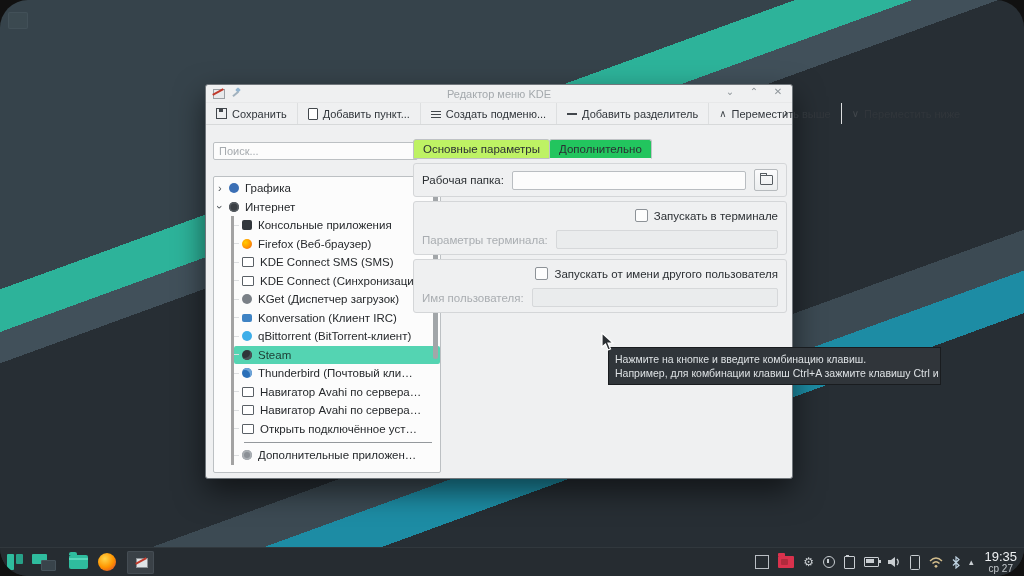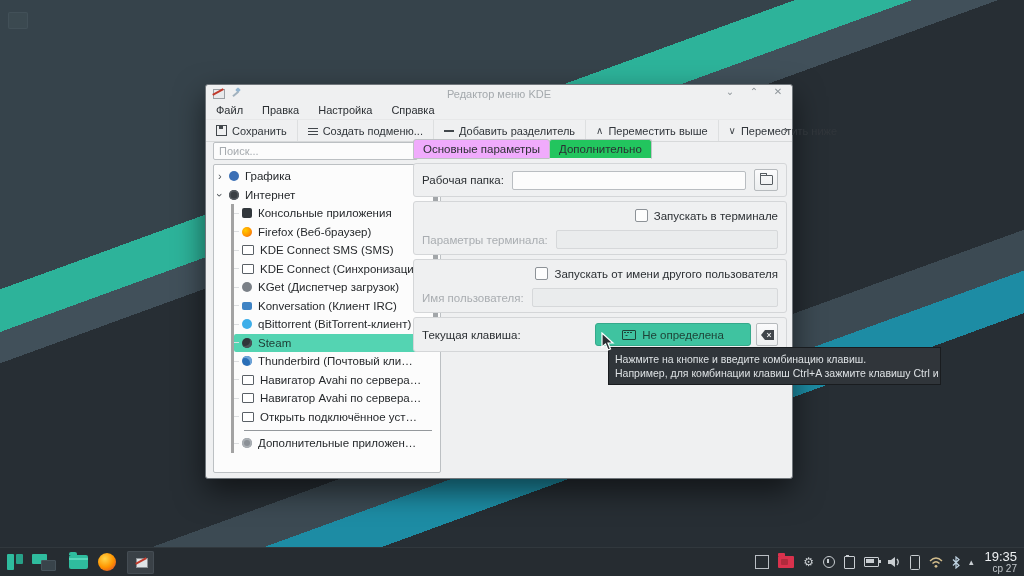--- a/index.html
+++ b/index.html
@@ -5,21 +5,21 @@
   html,body{margin:0;padding:0;background:#111;}
   .stage{position:relative;width:1024px;height:576px;overflow:hidden;
     font-family:"Liberation Sans","DejaVu Sans",sans-serif;
     background:linear-gradient(160deg,
       #36434b 0%, #36434b 30.5%,
       #2db39a 30.5%, #2db39a 35%,
       #41505a 35%, #41505a 38.3%,
       #272e34 38.3%, #272e34 63.5%,
       #3c4a53 63.5%, #3c4a53 67.8%,
       #1d8ca4 67.8%, #1d8ca4 72.3%,
-      #272e34 72.3%);}
+      #272e34 72.3%);border-radius:28px;}
   .desktop-icon{position:absolute;left:8px;top:12px;width:20px;height:17px;border-radius:2px;
     background:#3b4950;box-shadow:inset 0 0 0 1px #425058;}
 
   
   .window{position:absolute;left:205px;top:84px;width:586px;height:393px;background:#eff0f1;
     border:1px solid #70767b;border-radius:3px;box-shadow:0 12px 30px rgba(0,0,0,.55);z-index:1;}
   .titlebar{position:relative;height:17px;display:flex;align-items:center;}
   .title-icons{position:absolute;left:6px;top:2px;display:flex;gap:7px;align-items:center;}
   .app-mini-icon{width:12px;height:12px;position:relative;}
   .app-mini-icon .sheet{position:absolute;left:1px;top:2px;width:10px;height:8px;background:#e8eaec;border:1px solid #9aa0a5;}
@@ -43,21 +43,21 @@
   .i-doc{width:8px;height:10px;border:1.3px solid #42474c;border-radius:1px;position:relative;background:#fff;}
   .i-lines{width:10px;height:10px;position:relative;}
   .i-lines:before{content:"";position:absolute;left:0;top:2px;width:10px;height:1.6px;background:#42474c;box-shadow:0 3px 0 #42474c,0 6px 0 #42474c;}
   .i-dash{width:10px;height:2px;background:#42474c;}
   .i-chev{font-size:10px;color:#42474c;line-height:10px;}
   .tb-overflow{position:absolute;right:4px;top:3px;font-size:12px;color:#3a3f44;}
 
   
   .search{position:absolute;left:7px;top:57px;width:193px;height:16px;background:#fcfcfc;border:1px solid #bcc0c3;border-radius:2px;font-size:11px;color:#2b2f33;padding:0 5px;outline:none;}
   .search::placeholder{color:#a6abaf;}
-  .tree{position:absolute;left:7px;top:79px;width:228px;bottom:5px;background:#fcfcfc;border:1px solid #bcc0c3;border-radius:2px;overflow:hidden;padding-top:2px;box-sizing:border-box;}
+  .tree{position:absolute;left:7px;top:91px;width:228px;bottom:5px;background:#fcfcfc;border:1px solid #bcc0c3;border-radius:2px;overflow:hidden;padding-top:2px;box-sizing:border-box;}
   .trow{display:flex;align-items:center;height:18.5px;font-size:11.5px;color:#26292c;padding-left:4px;white-space:nowrap;}
   .trow .arrow{width:11px;color:#4c5257;font-size:11px;flex:0 0 11px;}
   .arr-c:before{content:"›";display:inline-block;}
   .arr-o:before{content:"›";display:inline-block;transform:rotate(90deg);}
   .ticn{width:10px;height:10px;margin-right:6px;flex:0 0 10px;}
   .tree-children{margin-left:17px;border-left:3px solid #a3a3a3;}
   .tree-children .trow{padding-left:0;}
   .tree-children .trow:before{content:"";width:5px;height:1px;background:#dcdee0;margin-right:3px;}
   .trow.selected{background:#54d4b2;border-radius:2px;color:#1d3b33;}
   .tsep{height:8px;display:flex;align-items:center;margin-left:10px;margin-right:8px;}
@@ -72,21 +72,21 @@
   .icn-kget{border-radius:50%;background:#7a8087;}
   .icn-konversation{background:#3f83c4;border-radius:2px;height:8px;margin-top:1px;}
   .icn-qbittorrent{border-radius:50%;background:#3daee9;}
   .icn-steam{border-radius:50%;background:#2f3439;box-shadow:inset -2px -2px 0 #4a5056;}
   .icn-thunderbird{border-radius:50%;background:#2a6fb8;box-shadow:inset -2px 2px 0 #6ea4d8;}
   .icn-more{border-radius:50%;background:#8b9096;box-shadow:inset 0 0 0 2px #a9aeb3;}
 
   
   .rpanel{position:absolute;left:207px;top:54px;right:5px;bottom:5px;}
   .tabs{display:flex;height:20px;}
-  .tab{padding:0 9px;display:flex;align-items:center;font-size:11.5px;color:#2b2f33;border:1px solid #bfc2c5;background:#f0abfc;border-radius:3px 3px 0 0;margin-right:-1px;}
+  .tab{padding:0 9px;display:flex;align-items:center;font-size:11.5px;color:#2b2f33;border:1px solid #bfc2c5;background:#bef264;border-radius:3px 3px 0 0;margin-right:-1px;}
   .tab.active{background:#22c55e;border-bottom-color:#eff0f1;position:relative;z-index:2;}
   .frame{border:1px solid #d4d6d8;border-radius:3px;margin-top:4px;padding:5px 8px;box-sizing:border-box;background:#eff0f1;}
   .row{display:flex;align-items:center;gap:8px;}
   .flabel{font-size:11.5px;color:#2b2f33;white-space:nowrap;}
   .flabel.disabled{color:#a9adb1;}
   .tinput{flex:1;height:17px;background:#fcfcfc;border:1px solid #b9bdc1;border-radius:2px;outline:none;font-size:11px;padding:0 4px;color:#2b2f33;}
   .tinput:disabled{background:#eaeced;border-color:#d6d8da;}
   .browse-btn{width:22px;height:20px;background:linear-gradient(#fbfbfc,#eceeef);border:1px solid #b6babd;border-radius:2px;display:flex;align-items:center;justify-content:center;}
   .folder-glyph{width:11px;height:8px;border:1.2px solid #565c61;border-radius:1px;position:relative;}
   .folder-glyph:before{content:"";position:absolute;left:-1px;top:-3px;width:5px;height:2px;border:1.2px solid #565c61;border-bottom:none;border-radius:1px 1px 0 0;}
@@ -126,21 +126,21 @@
   .gear-g{font-size:12px;line-height:12px;}
   .info-g{width:10px;height:10px;border:1.3px solid #c9ced2;border-radius:50%;position:relative;}
   .info-g:before{content:"";position:absolute;left:3.4px;top:2px;width:1.6px;height:4px;background:#c9ced2;}
   .clip-g{width:9px;height:11px;border:1.2px solid #c9ced2;border-radius:1px;position:relative;}
   .clip-g:before{content:"";position:absolute;left:1.5px;top:-2px;width:3px;height:2px;background:#c9ced2;}
   .batt-g{width:13px;height:8px;border:1.2px solid #c9ced2;border-radius:1px;position:relative;}
   .batt-g:before{content:"";position:absolute;right:-3px;top:1.5px;width:1.6px;height:3px;background:#c9ced2;}
   .batt-g:after{content:"";position:absolute;left:1px;top:1px;width:8px;height:4px;background:#c9ced2;}
   .phone-g{width:8px;height:13px;border:1.2px solid #c9ced2;border-radius:1.5px;}
   .caret-g{font-size:9px;}
-  .clock{display:flex;flex-direction:column;align-items:flex-end;line-height:1;margin-left:2px;}
+  .clock{display:flex;flex-direction:column;align-items:center;line-height:1;margin-left:2px;}
   .clock .time{font-size:13px;color:#eef1f3;}
   .clock .date{font-size:10px;color:#c2c7cb;margin-top:1px;}
 </style>
 </head>
 <body>
 
 <div class="stage">
   <div class="desktop-icon"></div>
 
   <div class="window">
@@ -153,31 +153,29 @@
         <span class="pin-icon"></span>
       </div>
       <div class="win-title">Редактор меню KDE</div>
       <div class="win-controls">
         <span class="wc">⌄</span>
         <span class="wc">⌃</span>
         <span class="wc">✕</span>
       </div>
     </div>
 
-    <div class="menubar">
-      <span class="mi">Файл</span>
-      <span class="mi">Правка</span>
-      <span class="mi">Настройка</span>
-      <span class="mi">Справка</span>
-    </div>
 
     <div class="toolbar">
       <div class="tbtn">
         <span class="ticon i-save"></span>
         <span class="tlabel">Сохранить</span>
+      </div>
+      <div class="tbtn">
+        <span class="ticon i-doc"></span>
+        <span class="tlabel">Добавить пункт...</span>
       </div>
       <div class="tbtn">
         <span class="ticon i-lines"></span>
         <span class="tlabel">Создать подменю...</span>
       </div>
       <div class="tbtn">
         <span class="ticon i-dash"></span>
         <span class="tlabel">Добавить разделитель</span>
       </div>
       <div class="tbtn">
@@ -295,37 +293,20 @@
         <div class="checkrow">
           <span class="checkbox"></span>
           <span class="flabel">Запускать от имени другого пользователя</span>
         </div>
         <div class="row">
           <span class="flabel disabled">Имя пользователя:</span>
           <input class="tinput" disabled="" style="">
         </div>
       </div>
 
-      <div class="frame">
-        <div class="row" style="justify-content:space-between;">
-          <span class="flabel">Текущая клавиша:</span>
-          <span style="display:flex;gap:5px;align-items:center;">
-            <span class="shortcut-btn">
-              <span class="kbd-glyph"></span>
-              <span>Не определена</span>
-            </span>
-            <span class="clear-btn">
-              <svg width="13" height="10" viewBox="0 0 13 10">
-                <polygon points="13,0 4,0 0,5 4,10 13,10" fill="#41464b"></polygon>
-                <path d="M6.2,3 L9.8,7 M9.8,3 L6.2,7" stroke="#eff0f1" stroke-width="1.1"></path>
-              </svg>
-            </span>
-          </span>
-        </div>
-      </div>
     </div>
   </div>
 
   <div class="tooltip">
     <div>Нажмите на кнопке и введите комбинацию клавиш.</div>
     <div>Например, для комбинации клавиш Ctrl+A зажмите клавишу Ctrl и нажмите A.</div>
   </div>
 
   <svg class="cursor" width="14" height="20" viewBox="0 0 14 20">
     <polygon points="1,1 1,15 4.5,12 7,18 9.5,17 7,11 12,11" fill="#2b2f33" stroke="#ffffff" stroke-width="1.2"></polygon>

